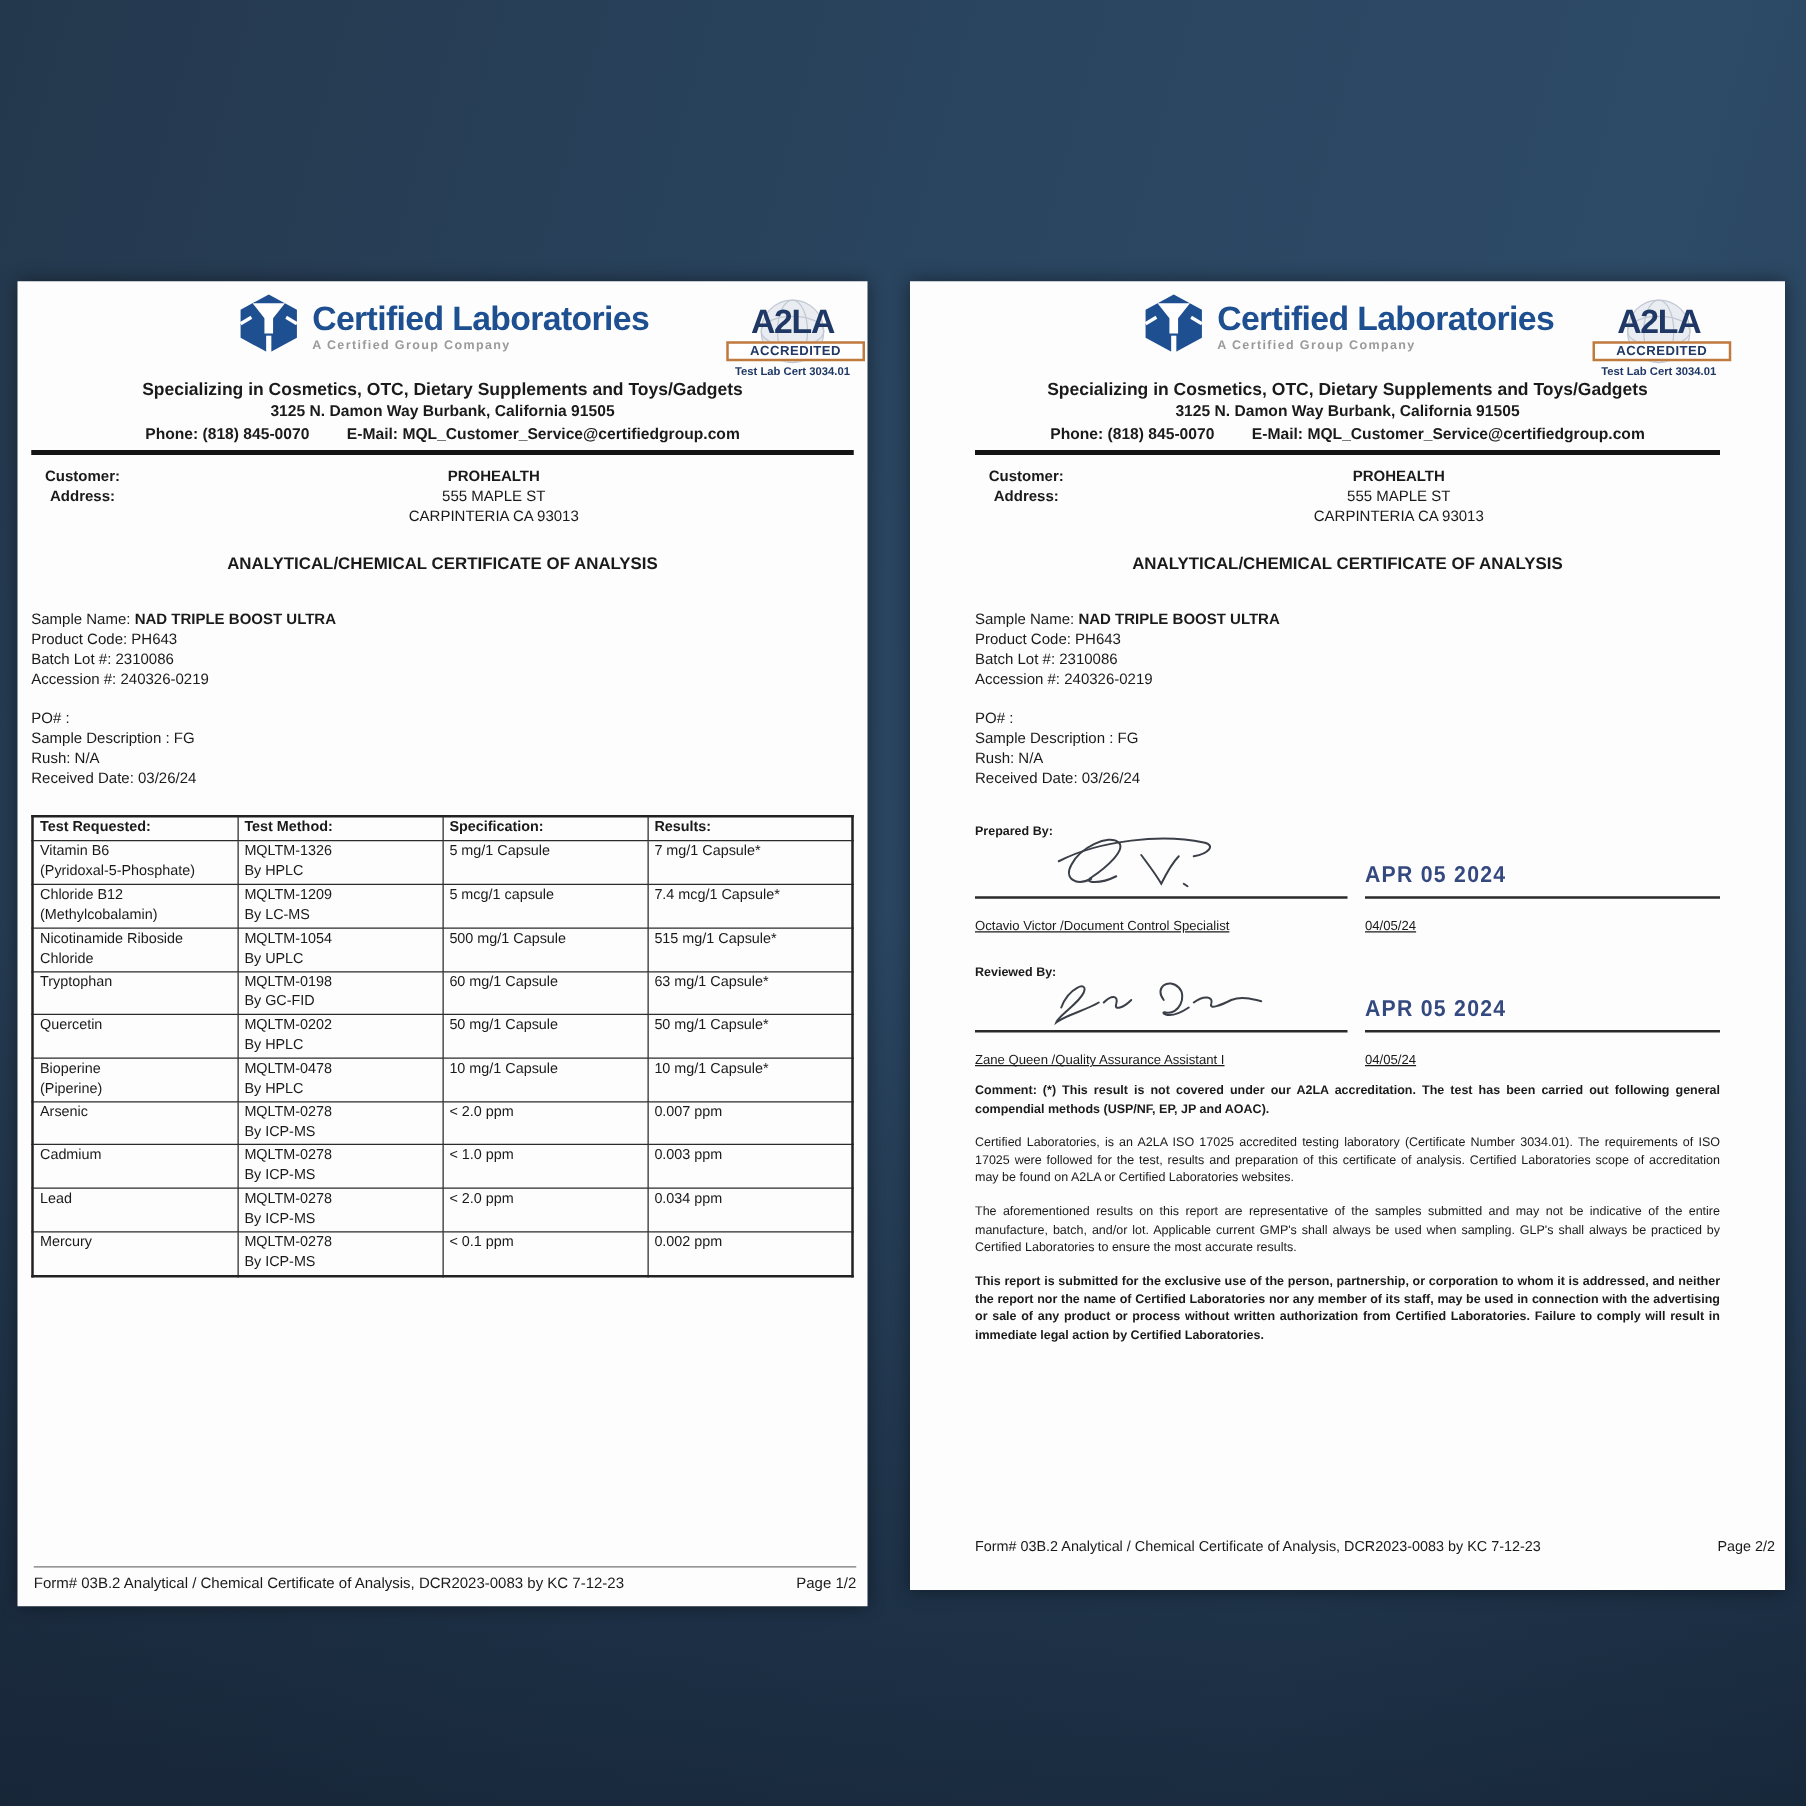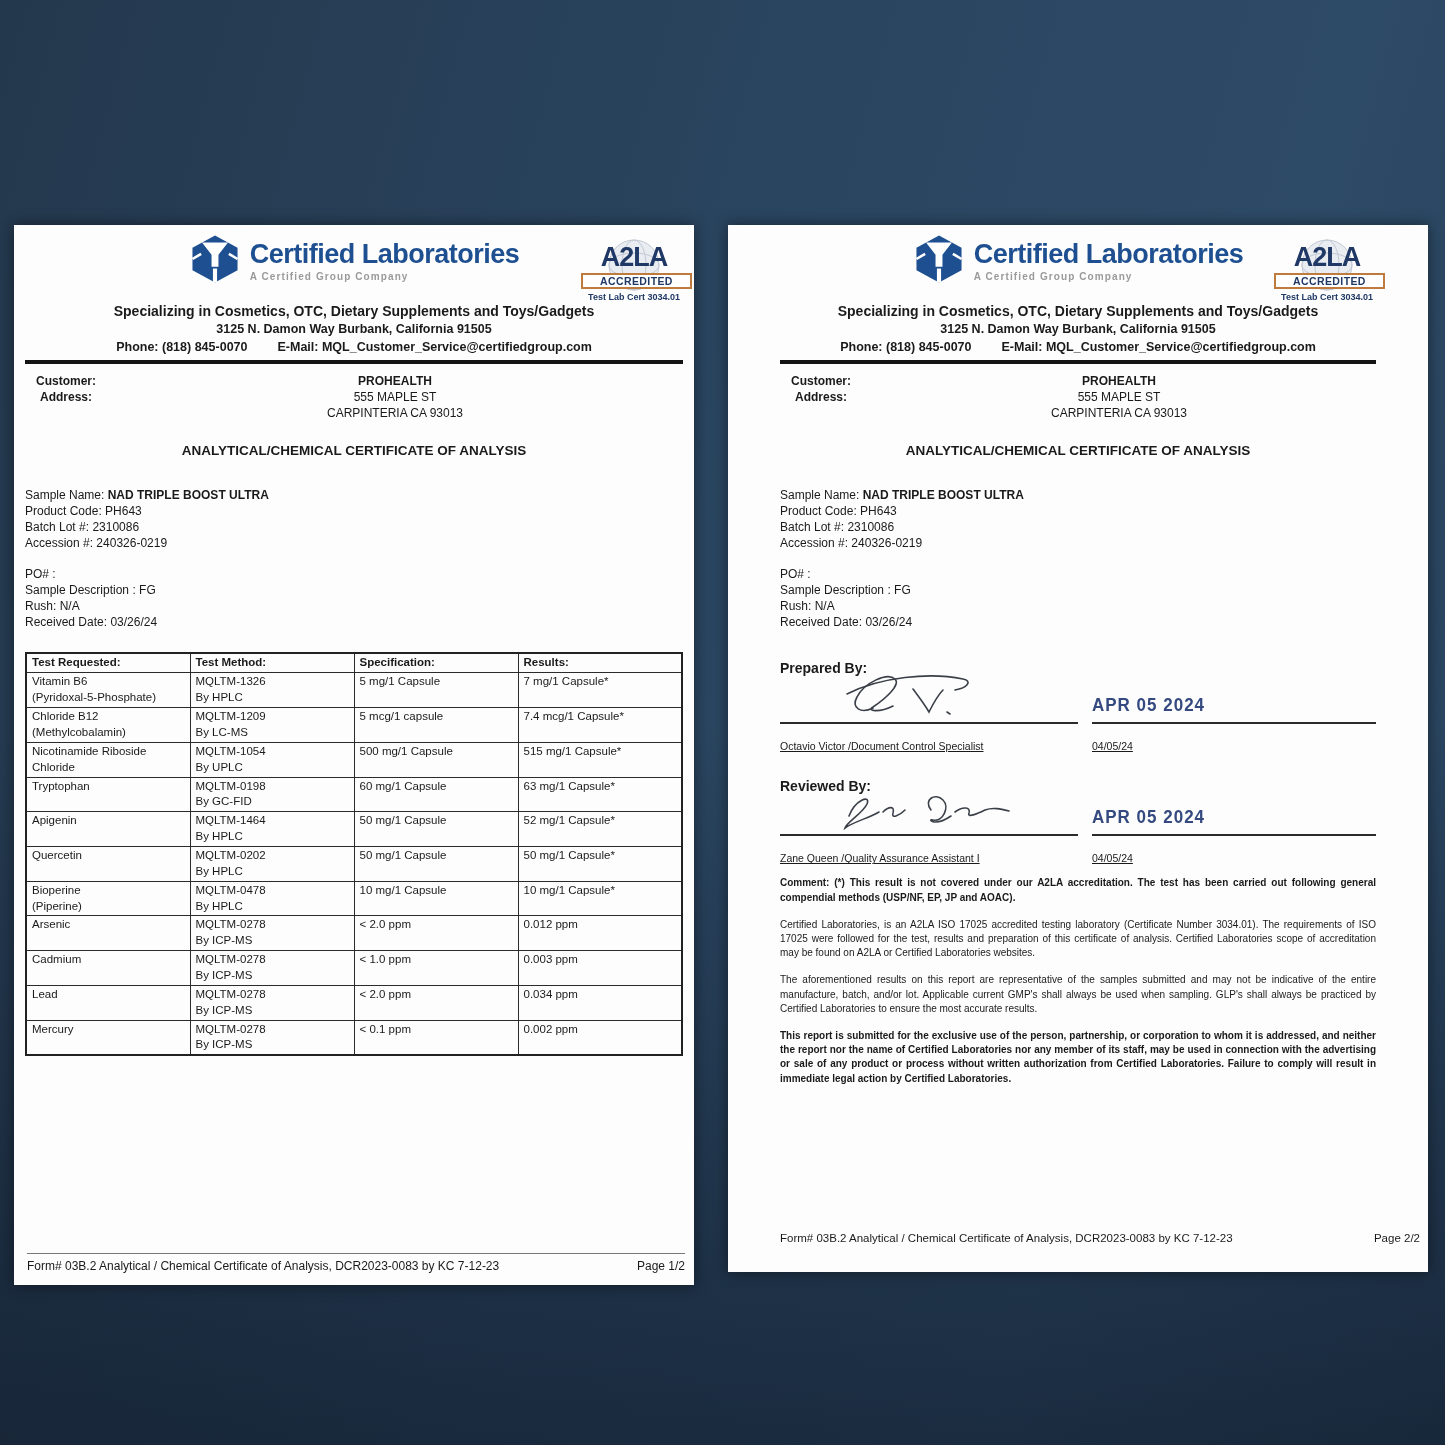--- a/index.html
+++ b/index.html
@@ -54,21 +54,21 @@
   table.results td { height:32px; }
 
   
   .footer { position:absolute; display:flex; justify-content:space-between; font-size:12px;align-items:center; }
   .footer-left  { left:13px; right:9px; bottom:12px; border-top:1px solid #777; padding-top:5px; }
   .footer-right { left:52px; right:8px; bottom:28px; font-size:11.5px; }
 
   
   .sig-block { margin-top:30px; }
   .sig-block.second { margin-top:26px; }
-  .sig-label { font-weight:bold; font-size:14px; }
+  .sig-label { font-weight:bold; font-size:10px; }
   .sig-row { display:flex; align-items:flex-end; }
   .sig-left { width:50%; position:relative; }
   .sig-right { width:50%; padding-left:14px; }
   .sig-svg { display:block; margin:-12px 0 0 55px; }
   .rule-line { border-top:2px solid #2b2b2b; padding-top:16px; font-size:10.5px;text-decoration:underline; }
   .stamp { color:#34497f; font-weight:bold; font-size:17px; letter-spacing:1px; line-height:1; margin-bottom:8px; transform:scaleY(1.08); transform-origin:left bottom; }
 
   
   .para { font-size:10px; line-height:1.42; text-align:justify; margin-top:13px; }
   .para.bold { font-weight:bold; }
@@ -212,35 +212,20 @@
           </td>
           <td>
             <div>60 mg/1 Capsule</div>
           </td>
           <td>
             <div>63 mg/1 Capsule*</div>
           </td>
         </tr>
         <tr>
           <td>
-            <div>Apigenin</div>
-          </td>
-          <td>
-            <div>MQLTM-1464</div>
-            <div>By HPLC</div>
-          </td>
-          <td>
-            <div>50 mg/1 Capsule</div>
-          </td>
-          <td>
-            <div>52 mg/1 Capsule*</div>
-          </td>
-        </tr>
-        <tr>
-          <td>
             <div>Quercetin</div>
           </td>
           <td>
             <div>MQLTM-0202</div>
             <div>By HPLC</div>
           </td>
           <td>
             <div>50 mg/1 Capsule</div>
           </td>
           <td>
@@ -268,21 +253,21 @@
             <div>Arsenic</div>
           </td>
           <td>
             <div>MQLTM-0278</div>
             <div>By ICP-MS</div>
           </td>
           <td>
             <div>&lt; 2.0 ppm</div>
           </td>
           <td>
-            <div>0.012 ppm</div>
+            <div>0.007 ppm</div>
           </td>
         </tr>
         <tr>
           <td>
             <div>Cadmium</div>
           </td>
           <td>
             <div>MQLTM-0278</div>
             <div>By ICP-MS</div>
           </td>

